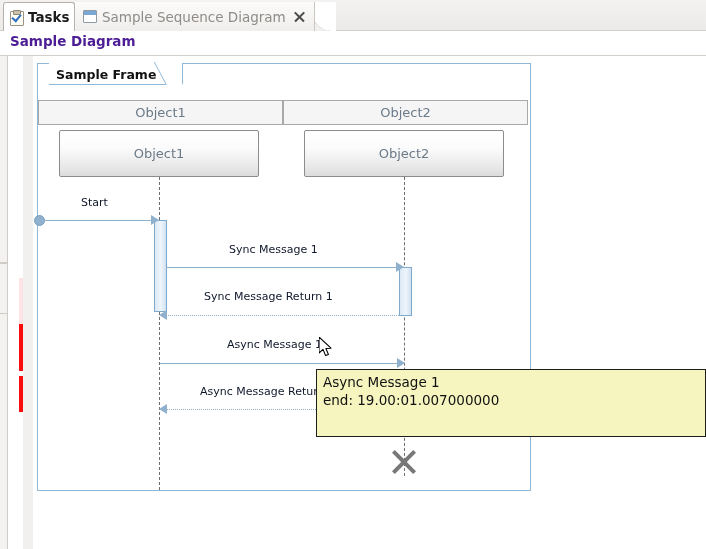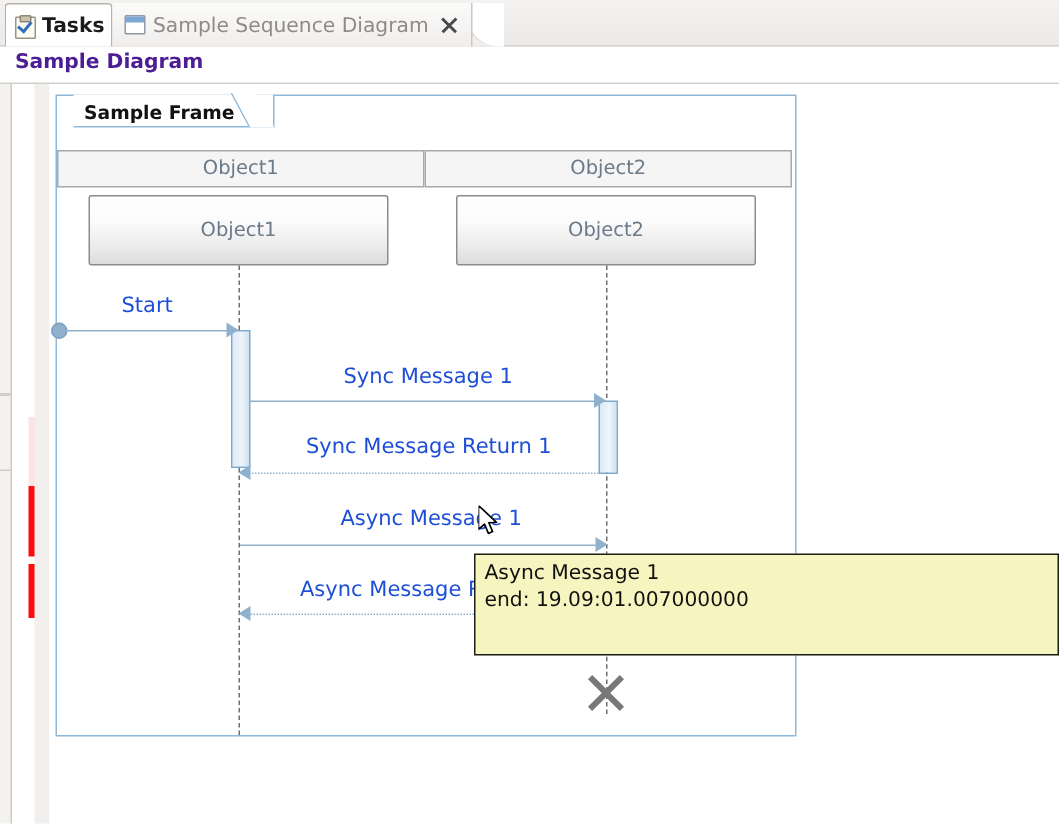--- a/index.html
+++ b/index.html
@@ -103,21 +103,21 @@
 
   
   .lifeline{position:absolute;width:0;border-left:1px dashed #6e6e6e;}
   .activation{position:absolute;width:13px;box-sizing:border-box;
     border:1px solid #7fa8cd;
     background:linear-gradient(90deg,#dce9f5,#eef5fb 55%,#cfe1f1);}
 
   
   .msgline{position:absolute;height:0;border-top:1px solid #8fb1cd;}
   .msgline.dotted{border-top:1px dotted #8fb1cd;}
-  .msglabel{position:absolute;font-size:14px;color:#1d4ed8;white-space:nowrap;}
+  .msglabel{position:absolute;font-size:11px;color:#0f172a;white-space:nowrap;}
   .arrow-r{position:absolute;width:0;height:0;
     border-top:5px solid transparent;border-bottom:5px solid transparent;
     border-left:8px solid #8fb1cd;}
   .arrow-l{position:absolute;width:0;height:0;
     border-top:5px solid transparent;border-bottom:5px solid transparent;
     border-right:8px solid #8fb1cd;}
   .startdot{position:absolute;width:11px;height:11px;border-radius:50%;
     background:#8fb1cd;border:1px solid #7ba0c1;box-sizing:border-box;}
 
   
@@ -230,20 +230,20 @@
     <div class="msglabel" style="left:167px;top:329px;">Async Message Return 1</div>
 
     <div class="stopx" style="left:358px;top:393px;">
         <i></i>
         <i></i>
       </div>
   </div>
 
   <div class="tooltip">
     <div>Async Message 1</div>
-    <div>end: 19.09:01.007000000</div>
+    <div>end: 19.00:01.007000000</div>
   </div>
 
   <svg class="cursor" viewBox="0 0 14 21">
     <polygon points="0,0 0,16 4,12.4 6.6,18.6 9.4,17.4 6.9,11.5 12,11.2" fill="#ffffff" stroke="#000000" stroke-width="1.1" stroke-linejoin="round"></polygon>
   </svg>
 
 </div>
 
 </body></html>

